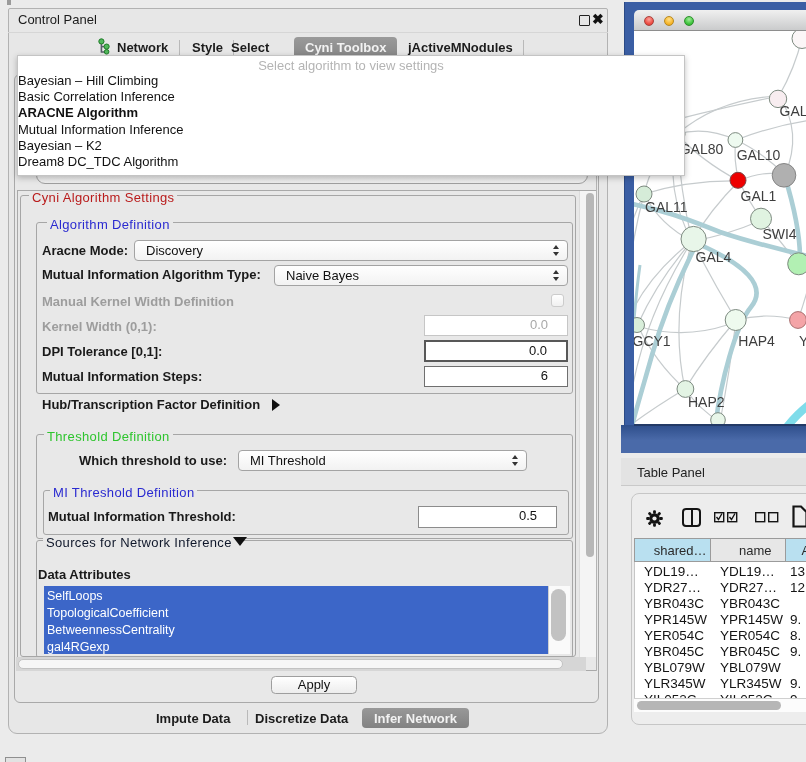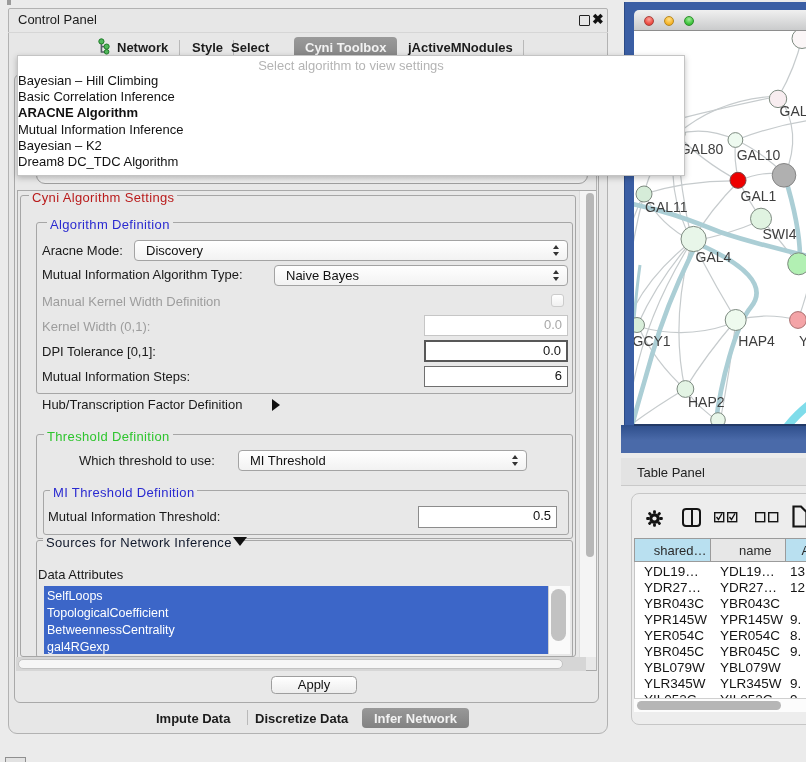--- a/index.html
+++ b/index.html
@@ -1,27 +1,27 @@
 <!DOCTYPE html>
 <html><head>
 <meta charset="utf-8">
 <style>
 html,body{margin:0;padding:0}
 body{width:806px;height:762px;background:#ebebeb;font-family:"Liberation Sans",sans-serif;overflow:hidden;position:relative}
 .abs{position:absolute}
-.lbl{position:absolute;font-size:13px;font-weight:normal;color:#1a1a1a;white-space:nowrap}
+.lbl{position:absolute;font-size:13px;font-weight:bold;color:#1a1a1a;white-space:nowrap}
 .dis{color:#9d9d9d}
 .grp{position:absolute;border:1px solid #a6a6a6;border-radius:3px}
 .gtitle{position:absolute;top:-6px;font-size:13px;letter-spacing:0.35px;background:#e8e8e8;padding:0 3px;white-space:nowrap}
 .combo{position:absolute;background:linear-gradient(#ffffff,#f2f2f2);border:1px solid #a3a3a3;border-radius:4px;font-size:13px;color:#111;line-height:19px;box-sizing:border-box}
 .combo span.tx{position:absolute;left:11px;top:0}
 .arr{position:absolute;right:7px;width:7px;height:100%}
 .arr:before{content:"";position:absolute;left:0;top:4px;border-left:3.5px solid transparent;border-right:3.5px solid transparent;border-bottom:4px solid #333}
 .arr:after{content:"";position:absolute;left:0;bottom:4px;border-left:3.5px solid transparent;border-right:3.5px solid transparent;border-top:4px solid #333}
-.fld{position:absolute;background:#fff;font-size:13px;box-sizing:border-box;text-align:right;line-height:18px;padding-right:5px}
+.fld{position:absolute;background:#fff;font-size:13px;box-sizing:border-box;text-align:right;line-height:18px;padding-right:19px}
 .sep{position:absolute;width:1px;background:#b9b9b9}
 .tabtx{position:absolute;font-size:13px;font-weight:bold;color:#1c1c1c;white-space:nowrap}
 </style>
 </head>
 <body>
 
 <div class="abs" style="left:7px;top:0;width:4px;height:5px;background:#9a9a9a"></div>
 
 <div class="abs" style="left:8px;top:8px;width:600px;height:726px;background:#e7e7e7;border:1px solid #b2b2b2;border-radius:2px 2px 9px 9px;box-sizing:border-box"></div>
 <div class="abs" style="left:18px;top:12px;font-size:13px;color:#1b1b1b">Control Panel</div>

